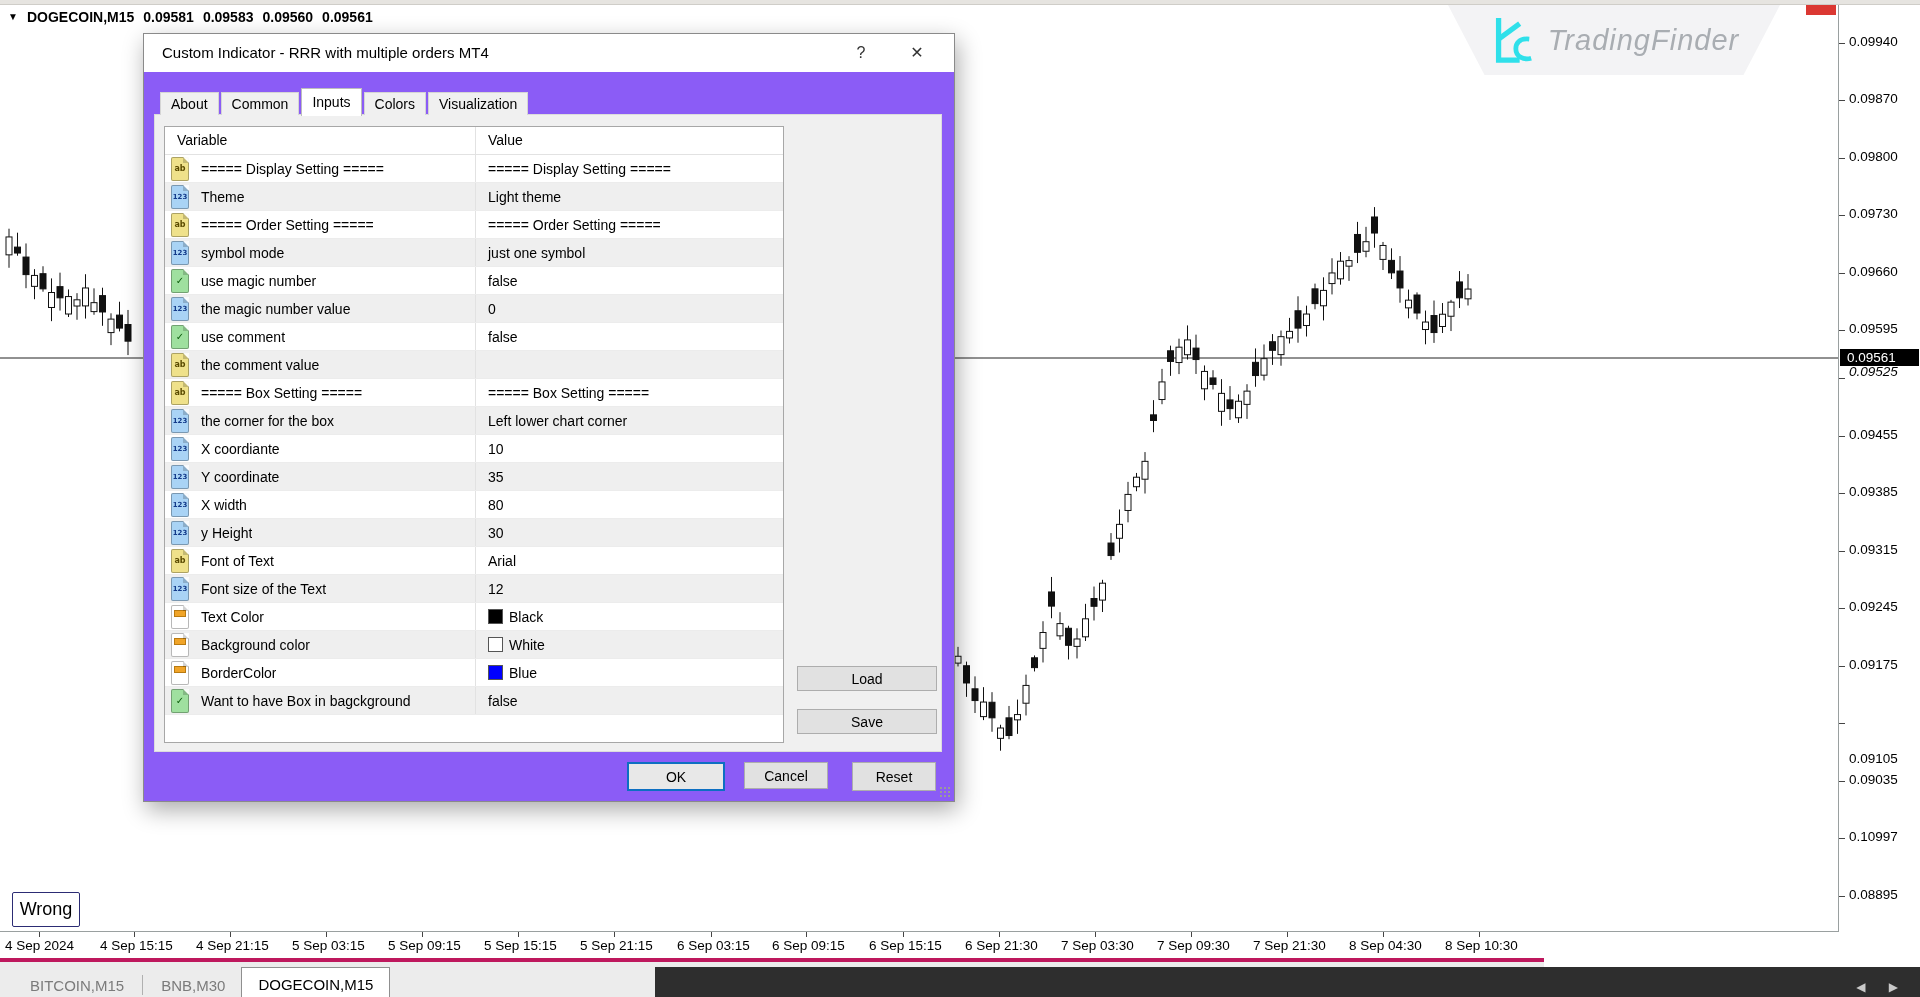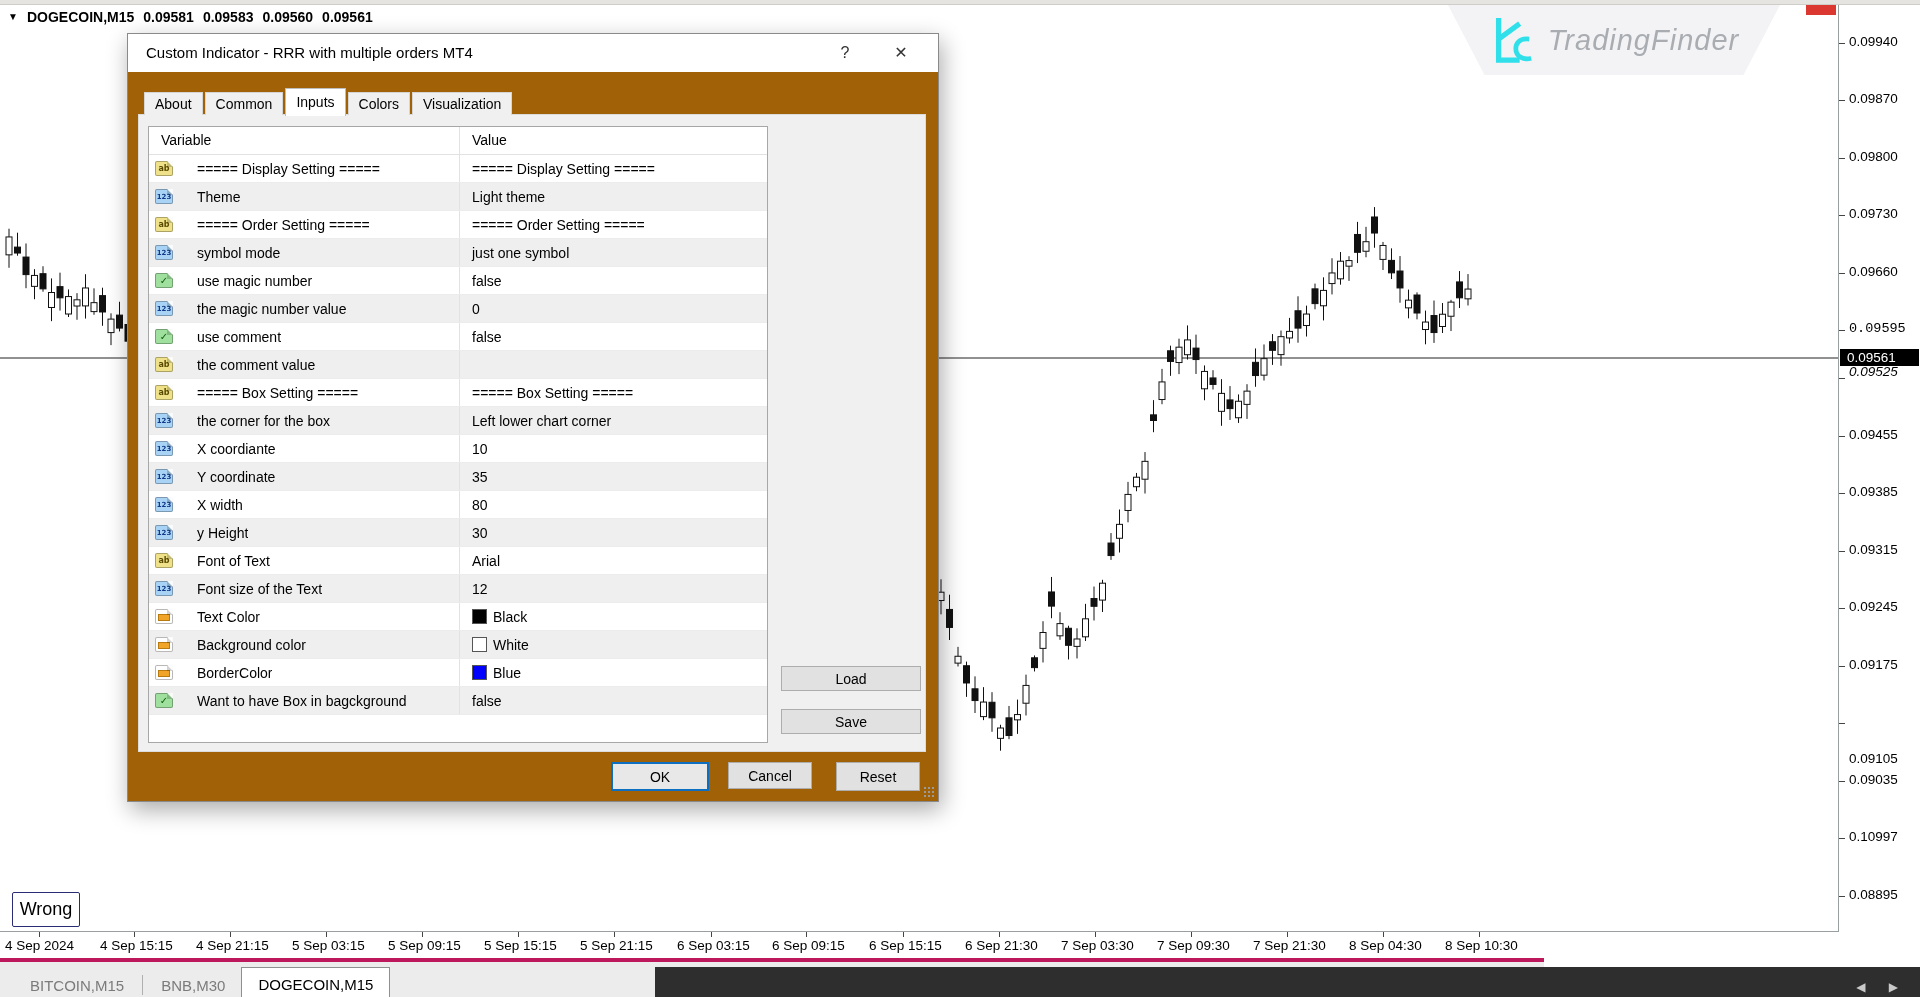--- a/index.html
+++ b/index.html
@@ -29,21 +29,21 @@
   #btabs{position:absolute;left:14px;top:0;height:39px;display:flex;align-items:flex-end;}
   .btab{height:27px;line-height:27px;padding:0 16px;font-size:15px;color:#7b7b7b;margin-bottom:2px;}
   .bsep{width:1px;height:20px;background:#b0b0b0;margin:0 2px 6px 2px;}
   .btab.active{background:#fff;border:1px solid #8f8f8f;border-bottom:none;height:33px;line-height:33px;color:#000;margin-bottom:0;z-index:2;}
   #darkbar{position:absolute;left:655px;top:5px;width:1265px;height:34px;background:#2e2e2e;}
   #navarrows{position:absolute;right:12px;top:13px;color:#c9c9c9;font-size:12px;letter-spacing:10px;}
   
   #wrong{position:absolute;left:12px;top:892px;width:66px;height:33px;z-index:3;background:#fff;border:1px solid #2c2c74;border-radius:2px;
          font-size:18px;display:flex;align-items:center;justify-content:center;}
   
-  #dlg{position:absolute;left:127px;top:33px;width:810px;height:767px;z-index:10;background:#a16207;border:1px solid #8a8a8a;
+  #dlg{position:absolute;left:143px;top:33px;width:810px;height:767px;z-index:10;background:#8b5cf6;border:1px solid #8a8a8a;
        box-shadow:3px 8px 22px rgba(0,0,0,.33);font-size:14px;}
   #dlg-titlebar{position:absolute;left:0;top:0;right:0;height:38px;background:#fff;}
   #dlg-title{position:absolute;left:18px;top:0;line-height:38px;font-size:15px;}
   .dlg-sysbtn{position:absolute;top:0;width:30px;height:38px;line-height:38px;text-align:center;font-size:16px;color:#333;cursor:pointer;}
   #dlg-help{right:78px;}
   #dlg-close{right:22px;}
   #dtabs{position:absolute;left:16px;top:55px;height:26px;display:flex;align-items:flex-end;z-index:2;}
   .dtab{height:22px;line-height:22px;padding:0 10px;background:#f0f0f0;border:1px solid #d5d5d5;border-bottom:none;margin-right:2px;font-size:14px;}
   .dtab.active{height:27px;line-height:26px;background:#fff;border:1px solid #bdbdbd;border-bottom:none;position:relative;top:1px;}
   #dpanel{position:absolute;left:10px;top:80px;width:788px;height:638px;background:#f0f0f0;border:1px solid #dcdcdc;box-sizing:border-box;}
@@ -51,21 +51,21 @@
   #ptable .th{display:flex;height:27px;line-height:27px;border-bottom:1px solid #e2e2e2;}
   .c1{width:311px;box-sizing:border-box;border-right:1px solid #e2e2e2;}
   .th .c1{padding-left:12px;}
   .th .c2{padding-left:12px;}
   .prow{display:flex;height:28px;box-sizing:border-box;border-bottom:1px solid #ececec;align-items:stretch;}
   .prow.alt{background:#efefef;}
   .prow .c1{display:flex;align-items:center;padding-left:6px;}
   .prow .c2{flex:1;display:flex;align-items:center;padding-left:12px;}
   .pname{white-space:nowrap;overflow:hidden;}
   
-  .pi{width:18px;height:15px;border-radius:2px;margin-right:24px;flex:0 0 auto;position:relative;
+  .pi{width:18px;height:24px;border-radius:2px;margin-right:12px;flex:0 0 auto;position:relative;
       box-shadow:inset 0 0 0 1px rgba(0,0,0,.28);display:flex;align-items:center;justify-content:center;
       font:bold 8px "DejaVu Sans",sans-serif;}
   .pi::after{content:"";position:absolute;top:0;right:0;border-width:3px;border-style:solid;
       border-color:rgba(255,255,255,.95) rgba(255,255,255,.95) rgba(0,0,0,.18) rgba(0,0,0,.18);}
   .pi.str{background:#efe18a;color:#5a4a00;}
   .pi.int{background:#a9d3f5;color:#123a8a;font-size:7px;}
   .pi.bool{background:#9fe09f;color:#0a5c0a;font-size:10px;}
   .pi.colr{background:#fff;}
   .pi.colr::before{content:"";position:absolute;left:3px;top:5px;width:10px;height:5px;background:#f0a428;border:1px solid #b97a10;}
   .swatch{display:inline-block;width:13px;height:13px;border:1px solid #555;margin-right:6px;flex:0 0 auto;}
@@ -271,21 +271,21 @@
       <div class="plab" style="top: 34px;">0.09940</div>
       <div class="ptick" style="top: 100px;"></div>
       <div class="plab" style="top: 91px;">0.09870</div>
       <div class="ptick" style="top: 158px;"></div>
       <div class="plab" style="top: 149px;">0.09800</div>
       <div class="ptick" style="top: 215px;"></div>
       <div class="plab" style="top: 206px;">0.09730</div>
       <div class="ptick" style="top: 273px;"></div>
       <div class="plab" style="top: 264px;">0.09660</div>
       <div class="ptick" style="top: 330px;"></div>
-      <div class="plab" style="top: 321px; font-family: Liberation Mono, monospace;">0.09595</div>
+      <div class="plab" style="top: 321px;">0.09595</div>
       <div class="ptick" style="top: 378px;"></div>
       <div class="plab" style="top: 364px; font-style: italic;">0.09525</div>
       <div class="ptick" style="top: 436px;"></div>
       <div class="plab" style="top: 427px;">0.09455</div>
       <div class="ptick" style="top: 493px;"></div>
       <div class="plab" style="top: 484px;">0.09385</div>
       <div class="ptick" style="top: 551px;"></div>
       <div class="plab" style="top: 542px;">0.09315</div>
       <div class="ptick" style="top: 608px;"></div>
       <div class="plab" style="top: 599px;">0.09245</div>

